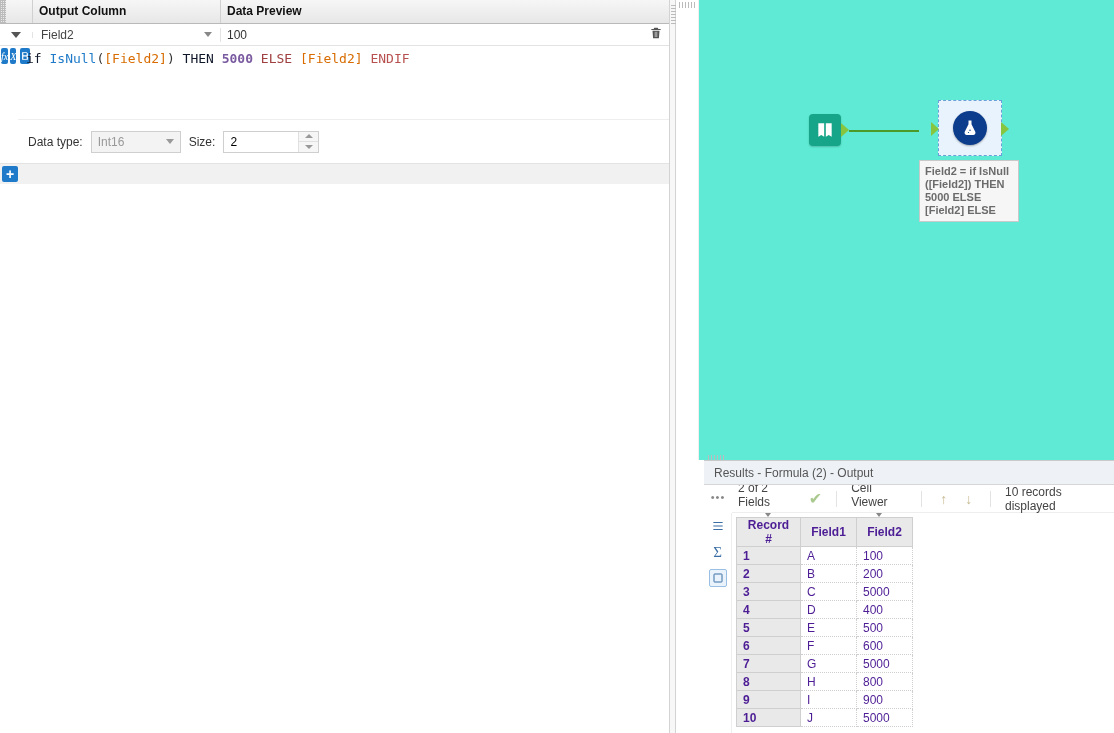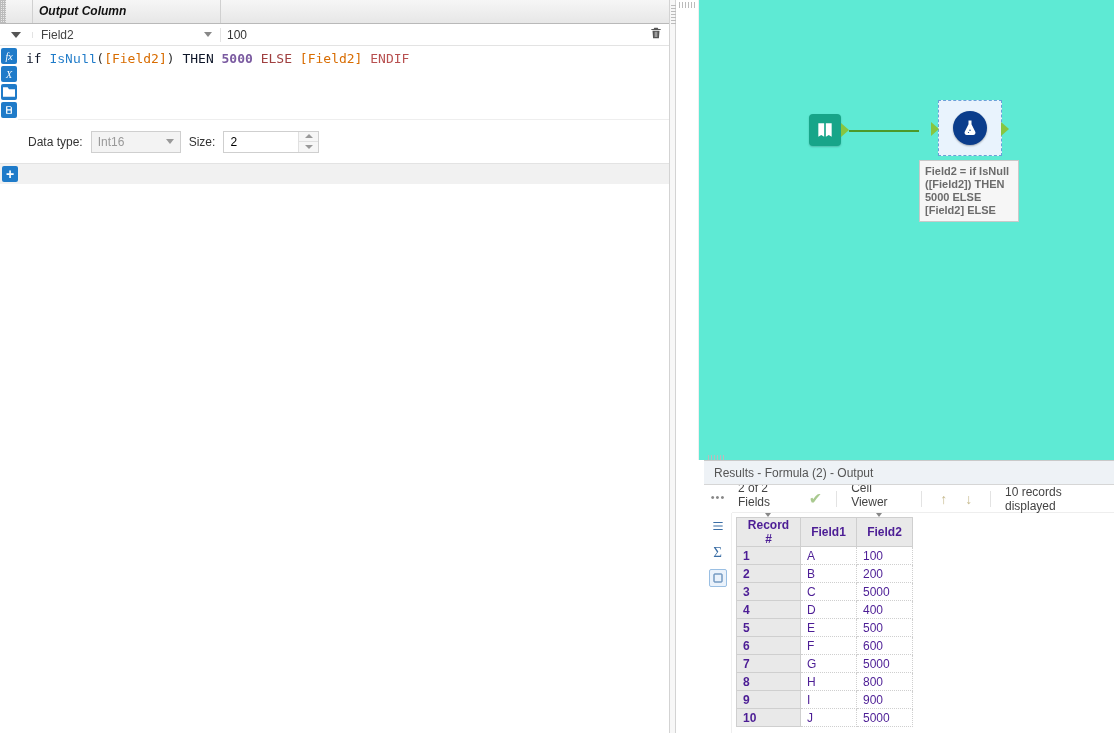--- a/index.html
+++ b/index.html
@@ -37,21 +37,20 @@
   }
 
   .cfg-header {
     display: flex;
     height: 24px;
     background: linear-gradient(#f6f6f6, #e7e7e7);
     border-bottom: 1px solid #b9b9b9;
     font-weight: 600;
     color: #111;
     font-size: 12px;
-    font-style: italic;
   }
   .cfg-header .col1 {
     width: 33px;
     border-right: 1px solid #d0d0d0;
   }
   .cfg-header .col2 {
     width: 188px;
     padding: 4px 6px;
     border-right: 1px solid #d0d0d0;
   }
@@ -115,21 +114,20 @@
   .expr-area {
     display: flex;
     position: relative;
     height: 118px;
     background: #fff;
     border-bottom: 1px solid #e3e3e3;
   }
   .expr-sidebar {
     width: 18px;
     display: flex;
-    flex-direction: column;
     gap: 2px;
     padding: 2px 1px;
     background: #fff;
   }
   .side-btn {
     width: 16px; height: 16px;
     background: #1f7bc9;
     color: #fff;
     display: flex;
     align-items: center;
@@ -145,21 +143,21 @@
 
   .expr-body {
     flex: 1;
     padding: 4px 8px;
     font-family: Consolas, monospace;
     font-size: 13px;
     line-height: 18px;
     white-space: pre;
   }
   .tok-kw { color: #0f172a; }
-  .tok-fn { color: #1f7bc9; font-family: Liberation Mono, monospace; }
+  .tok-fn { color: #1f7bc9; }
   .tok-field { color: #d86c00; }
   .tok-num { color: #7a5aa0; font-weight: bold; }
   .tok-else { color: #a04040; }
   .tok-endif { color: #b85050; }
 
   .type-row {
     position: absolute;
     left: 18px;
     right: 0;
     bottom: 0;
@@ -527,20 +525,21 @@
 </head>
 <body>
 
 <div class="config-panel">
 
   <div class="cfg-header">
     <div class="col1">
       <span class="drag-grip-v" style="position:relative;height:100%;width:6px;display:inline-block"></span>
     </div>
     <div class="col2">Output Column</div>
+    <div class="col3">Data Preview</div>
   </div>
 
   <div class="cfg-row">
     <div class="cell1">
       <span class="chevron-down"></span>
     </div>
     <div class="cell2">
       <span class="field-select">Field2</span>
       <span class="field-select-arrow"></span>
     </div>

